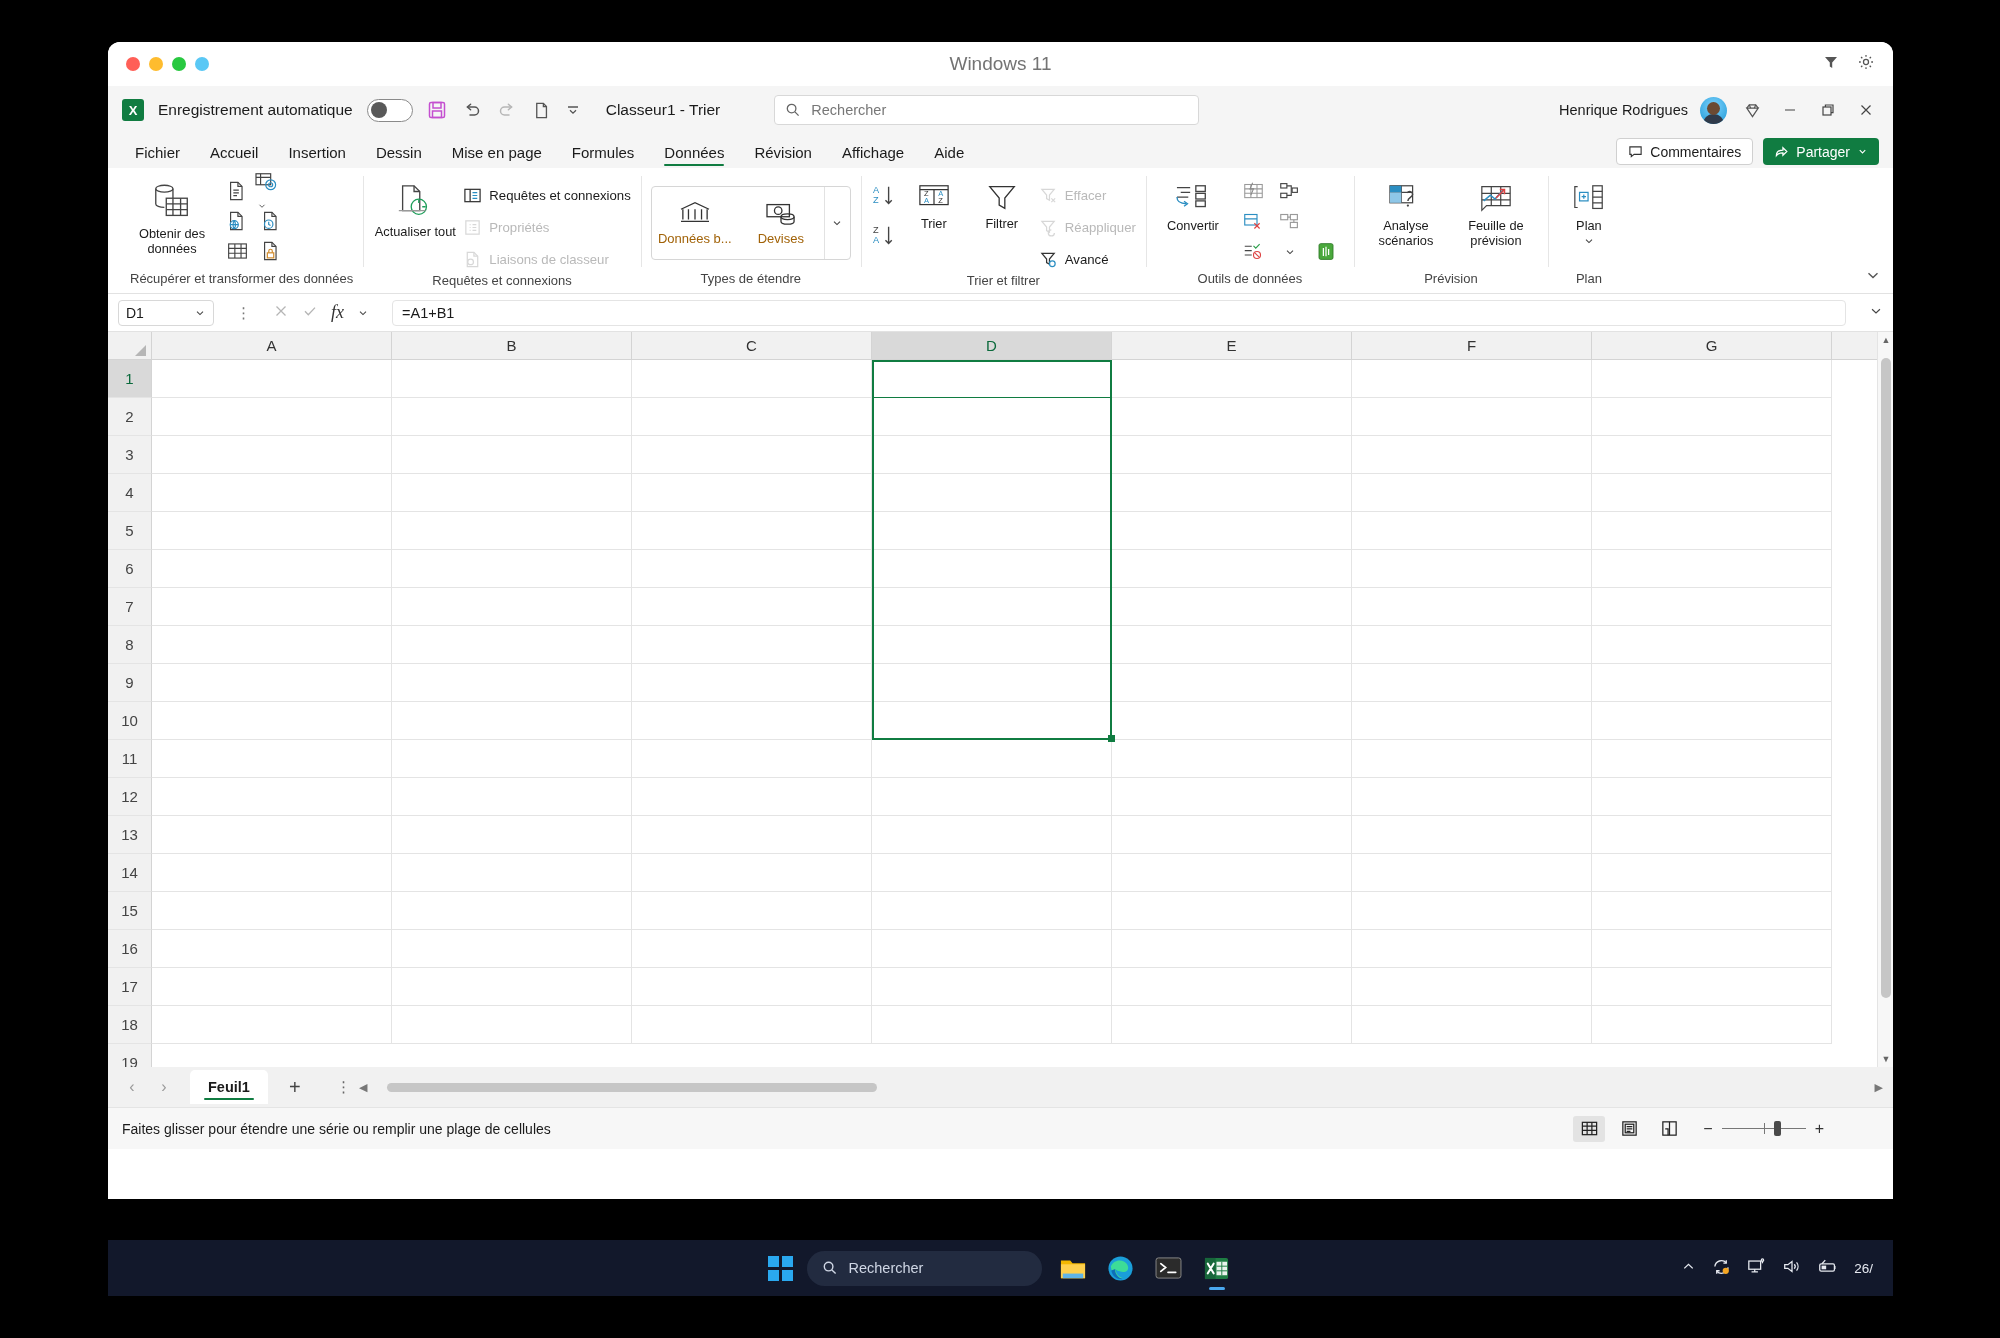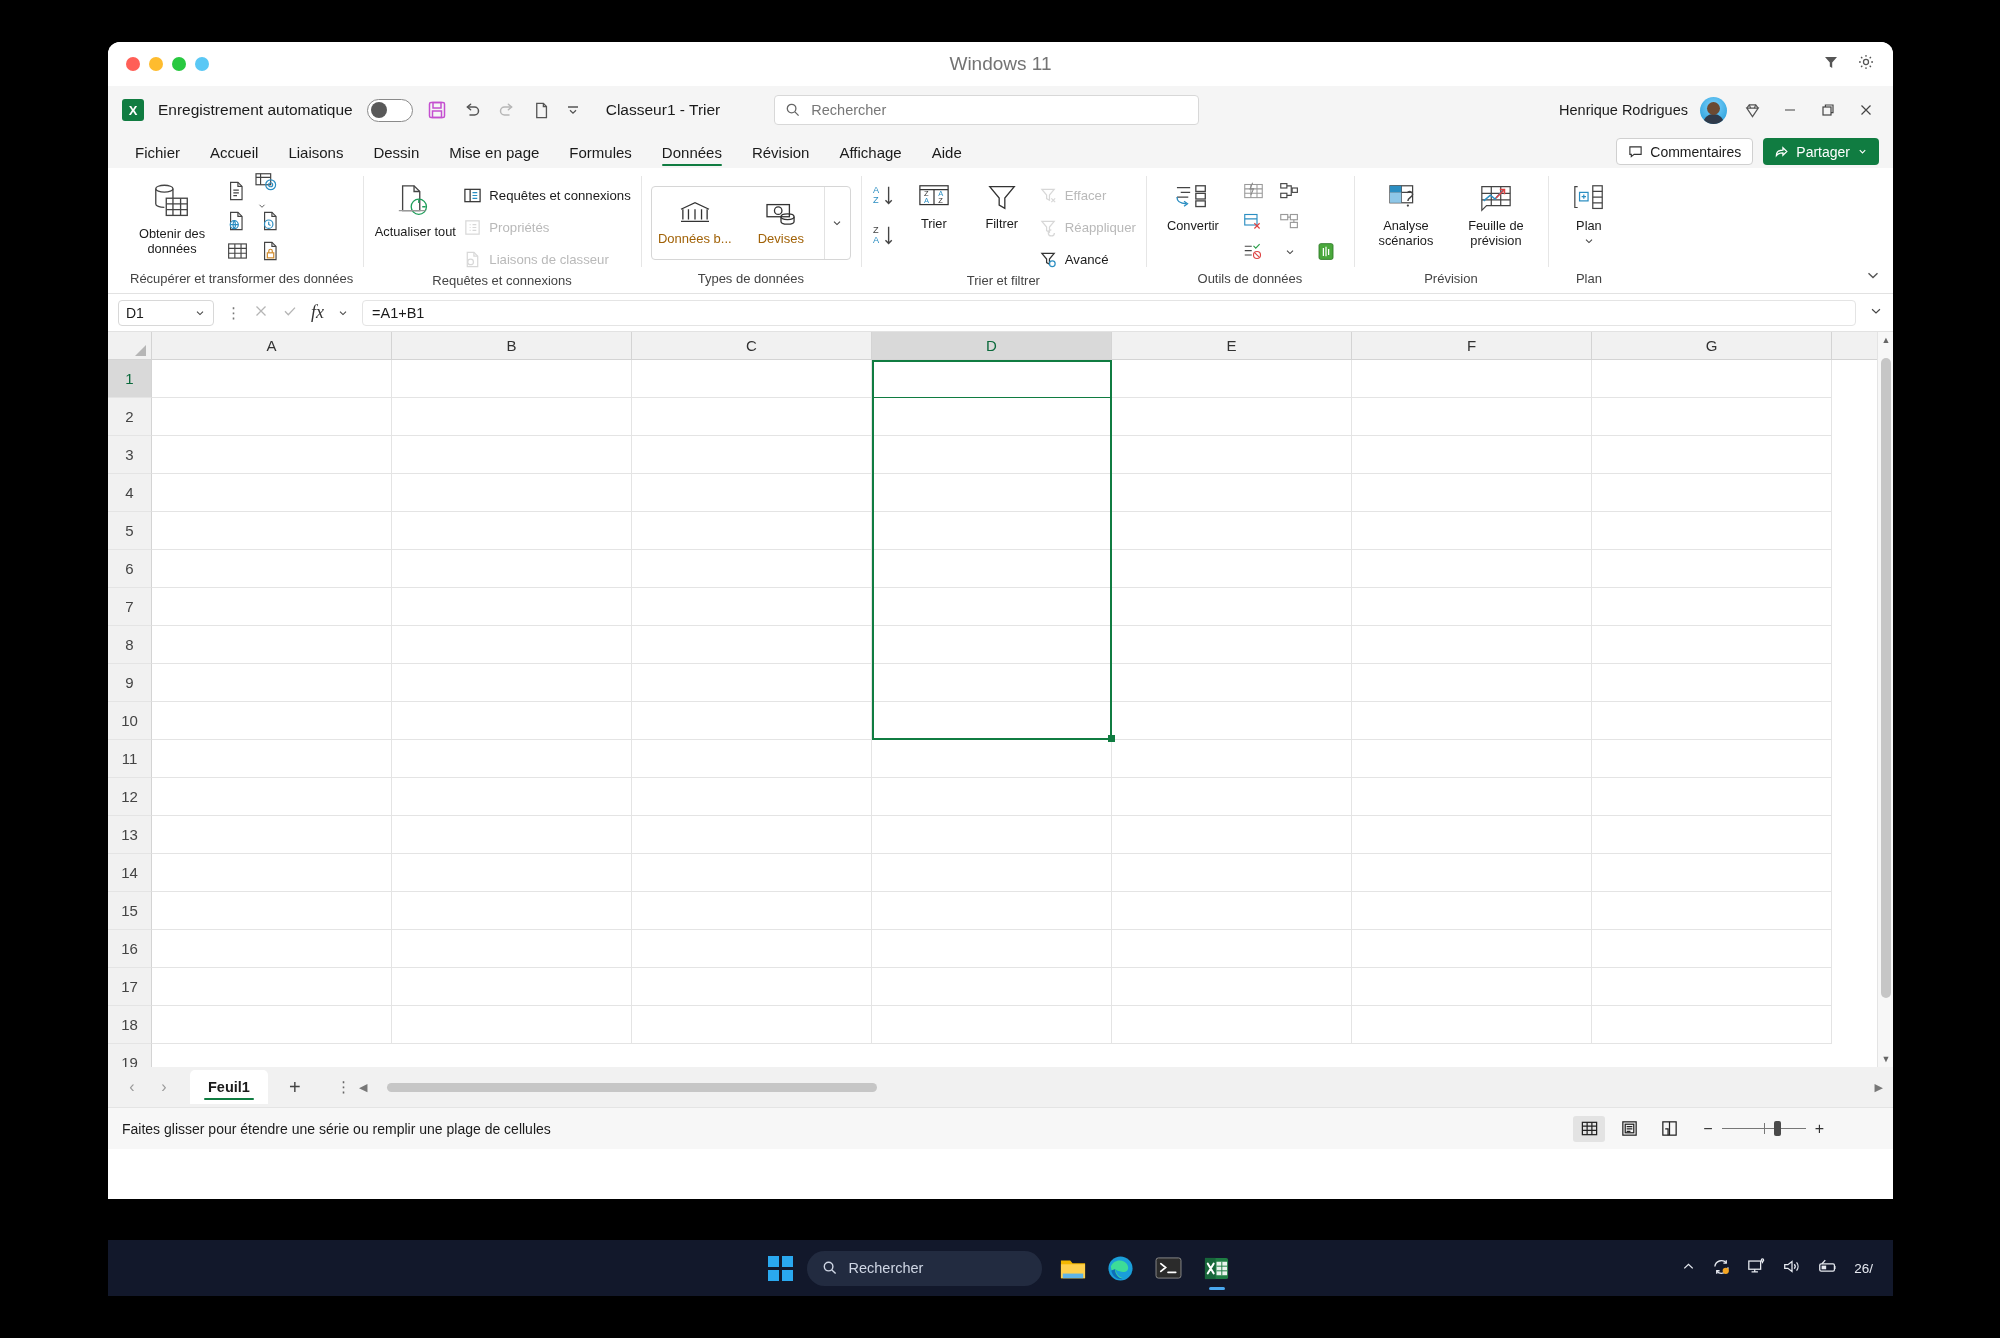--- a/index.html
+++ b/index.html
@@ -113,21 +113,21 @@
   .srow.disabled svg { opacity:.38; }
 
   .dtbox { border:1px solid #d6d6d6; border-radius:4px; display:flex; align-items:stretch; height:74px; }
   .dtitem { width:86px; display:flex;flex-direction:column;align-items:center;justify-content:center;gap:4px; }
   .dtitem .lbl { font-size:13px; color:#a16207; }
   .dtmore { width:26px; border-left:1px solid #e2e2e2; display:flex;align-items:center;justify-content:center; }
 
   .collapse { position:absolute; right:12px; bottom:6px; color:#555; }
 
   
-  .fbar { height:38px; background:#fff; display:flex; align-items:center; gap:3px; padding: 0 10px;
+  .fbar { height:38px; background:#fff; display:flex; align-items:center; gap:13px; padding: 0 10px;
     border-bottom:1px solid #e2e2e2; }
   .namebox {
     width:96px;height:26px;border:1px solid #d8d8d8;border-radius:4px;background:#fff;
     display:flex;align-items:center;justify-content:space-between;padding:0 7px;font-size:14px;color:#1b1b1b;
   }
   .fb-sep { padding: 0 9px; color:#777; font-size:15px; letter-spacing:0; }
   .fb-icons { display:flex; align-items:center; gap:13px; padding-right:10px; }
   .finput {
     flex:1; height:26px; border:1px solid #e4e4e4; border-radius:4px; background:#fff;
     display:flex; align-items:center; padding:0 9px; font-size:14.5px; color:#1b1b1b;
@@ -328,21 +328,21 @@
           <svg width="16" height="16" viewBox="0 0 16 16" stroke="#444" stroke-width="1.2">
               <path d="M3.5 3.5l9 9M12.5 3.5l-9 9"></path>
             </svg>
         </span>
       </div>
     </div>
 
     <div class="ribbon-tabs">
       <div class="rtab">Fichier</div>
       <div class="rtab">Accueil</div>
-      <div class="rtab">Liaisons</div>
+      <div class="rtab">Insertion</div>
       <div class="rtab">Dessin</div>
       <div class="rtab">Mise en page</div>
       <div class="rtab">Formules</div>
       <div class="rtab active">Données</div>
       <div class="rtab">Révision</div>
       <div class="rtab">Affichage</div>
       <div class="rtab">Aide</div>
 
       <div class="tabs-right">
         <div class="btn-comment">
@@ -492,21 +492,21 @@
               </svg>
               <span class="lbl">Devises</span>
             </div>
             <div class="dtmore">
               <svg width="12" height="12" viewBox="0 0 14 14" fill="none" stroke="#444" stroke-width="1.3">
                   <path d="M3.5 5.3L7 8.8l3.5-3.5"></path>
                 </svg>
             </div>
           </div>
         </div>
-        <div class="rgroup-label">Types de données</div>
+        <div class="rgroup-label">Types de étendre</div>
       </div>
 
       <div class="rgroup">
         <div class="rgroup-body">
           <div style="display:flex;flex-direction:column;gap:12px;padding-top:6px;">
             <span>
               <svg width="26" height="24" viewBox="0 0 28 26" fill="none" stroke="#2b8ec2" stroke-width="1.5">
                 <text x="2" y="10" font-size="10" fill="#2b8ec2" stroke="none" font-family="Liberation Sans">A</text>
                 <text x="2" y="21" font-size="10" fill="#2b8ec2" stroke="none" font-family="Liberation Sans">Z</text>
                 <path d="M19 3v18M15.6 17.6L19 21.2l3.4-3.6" stroke="#444"></path>

